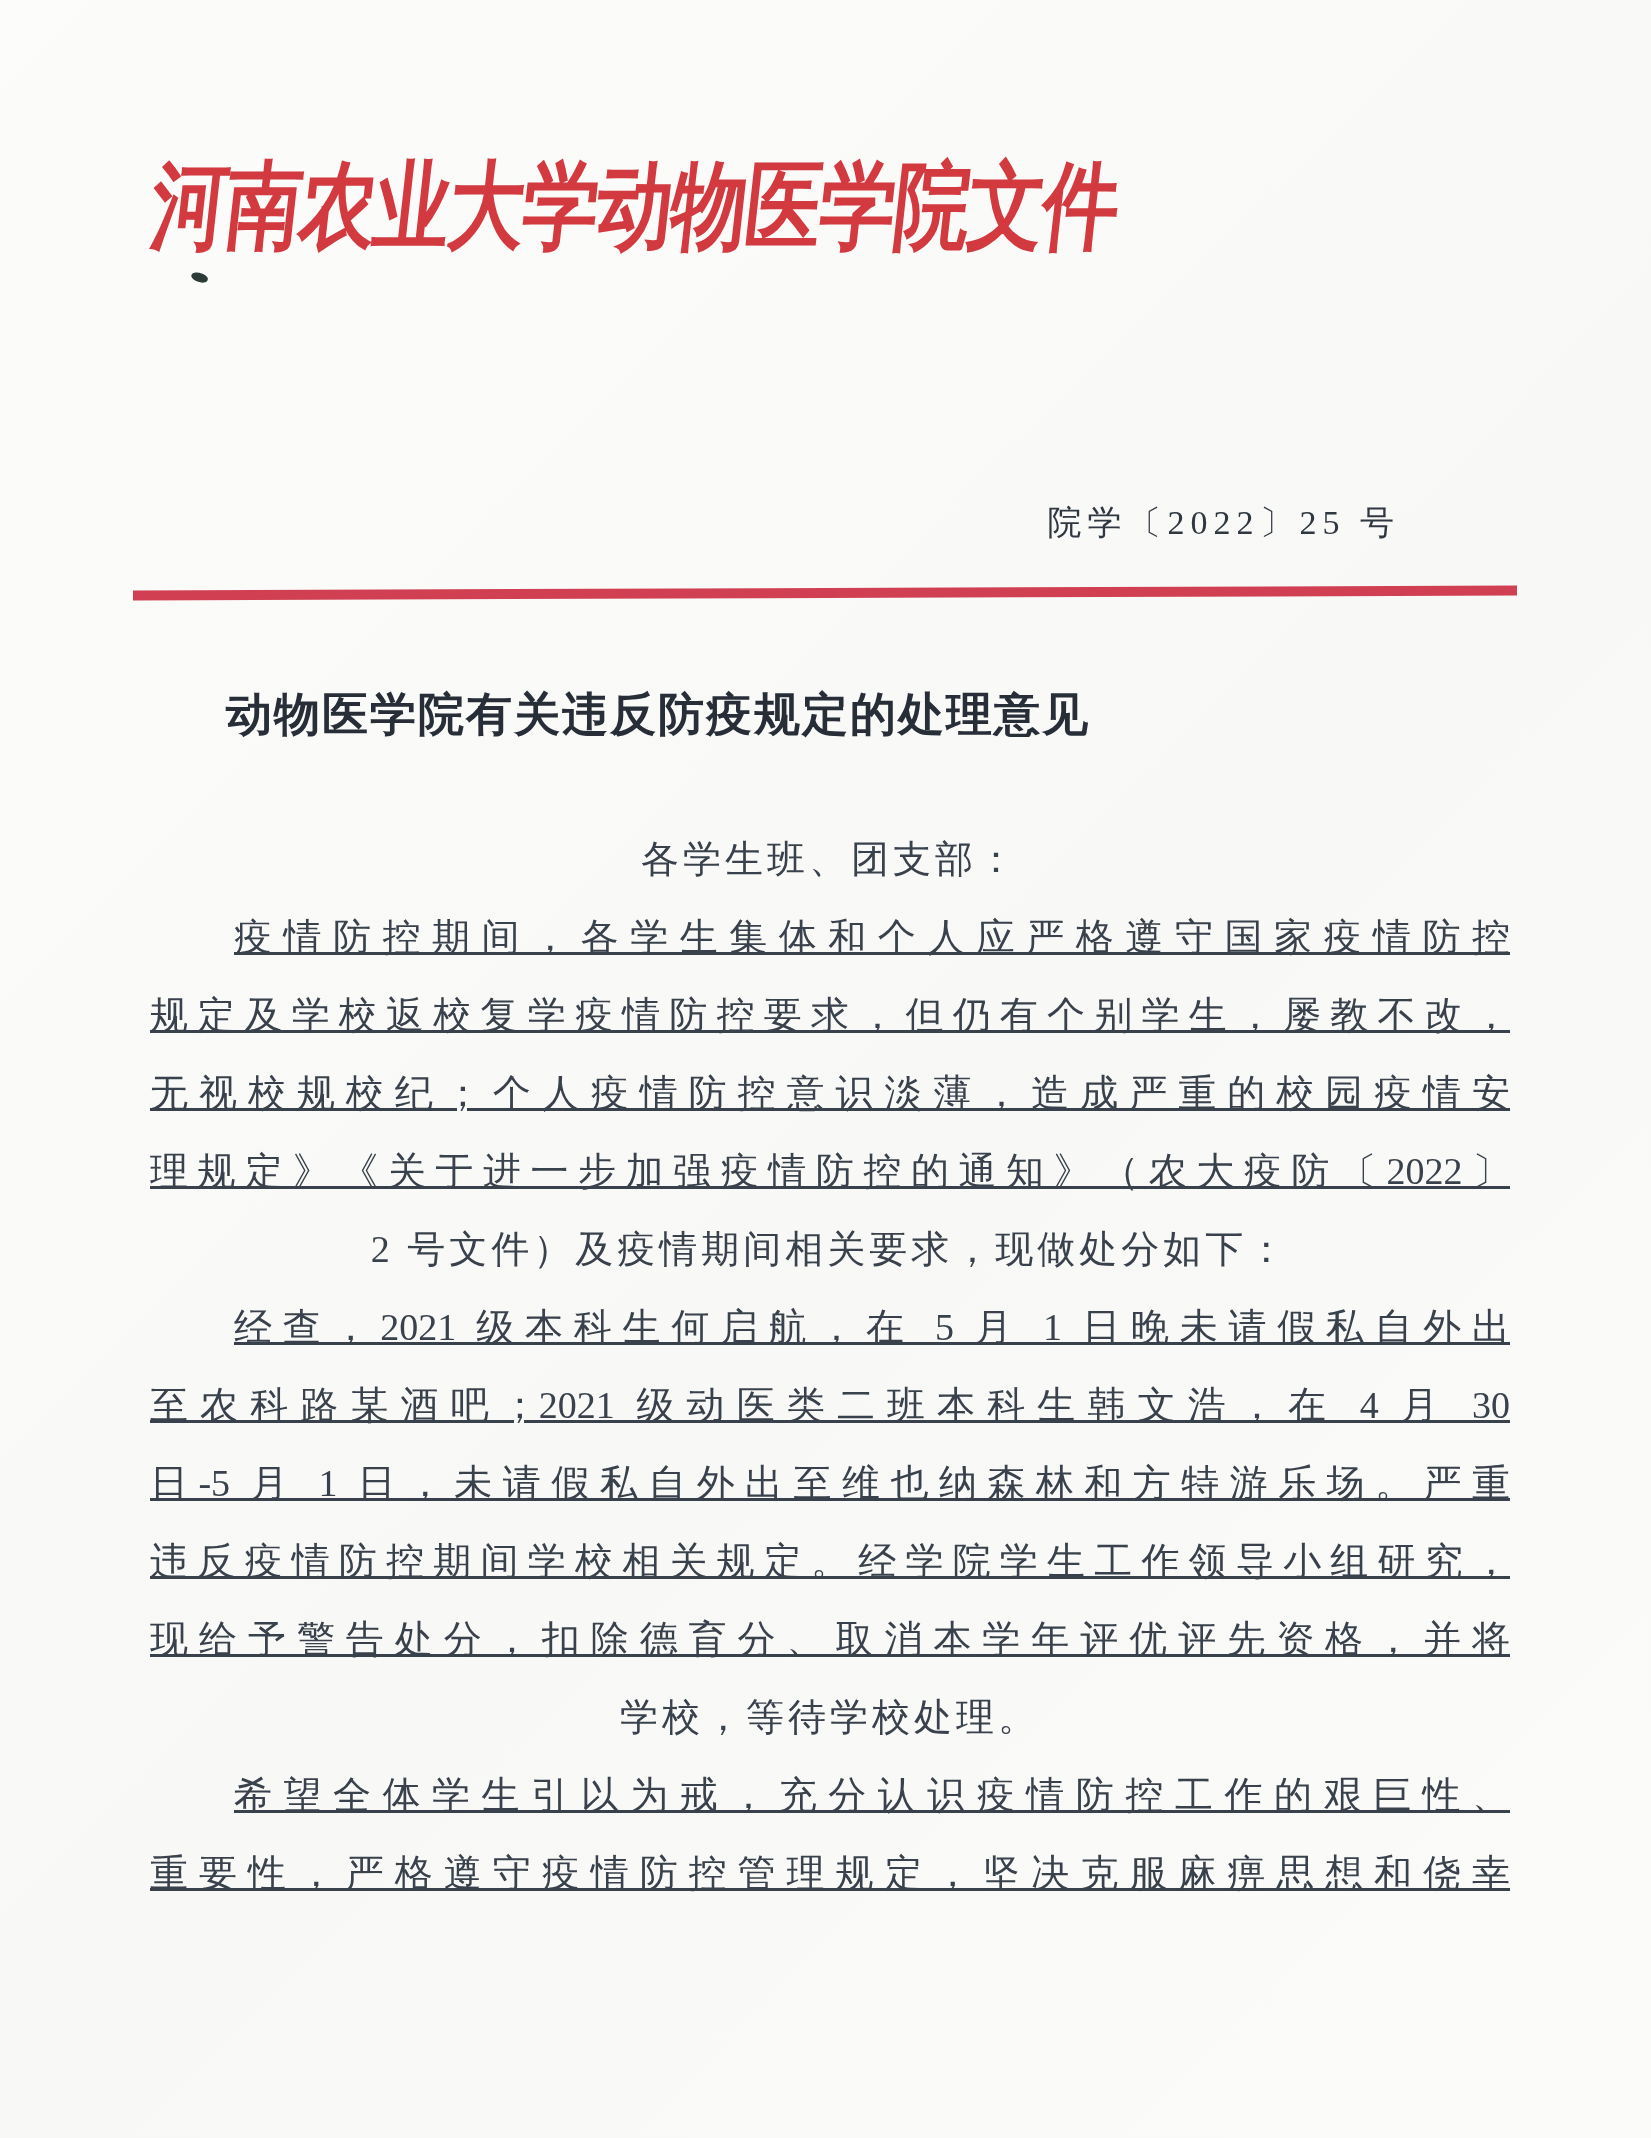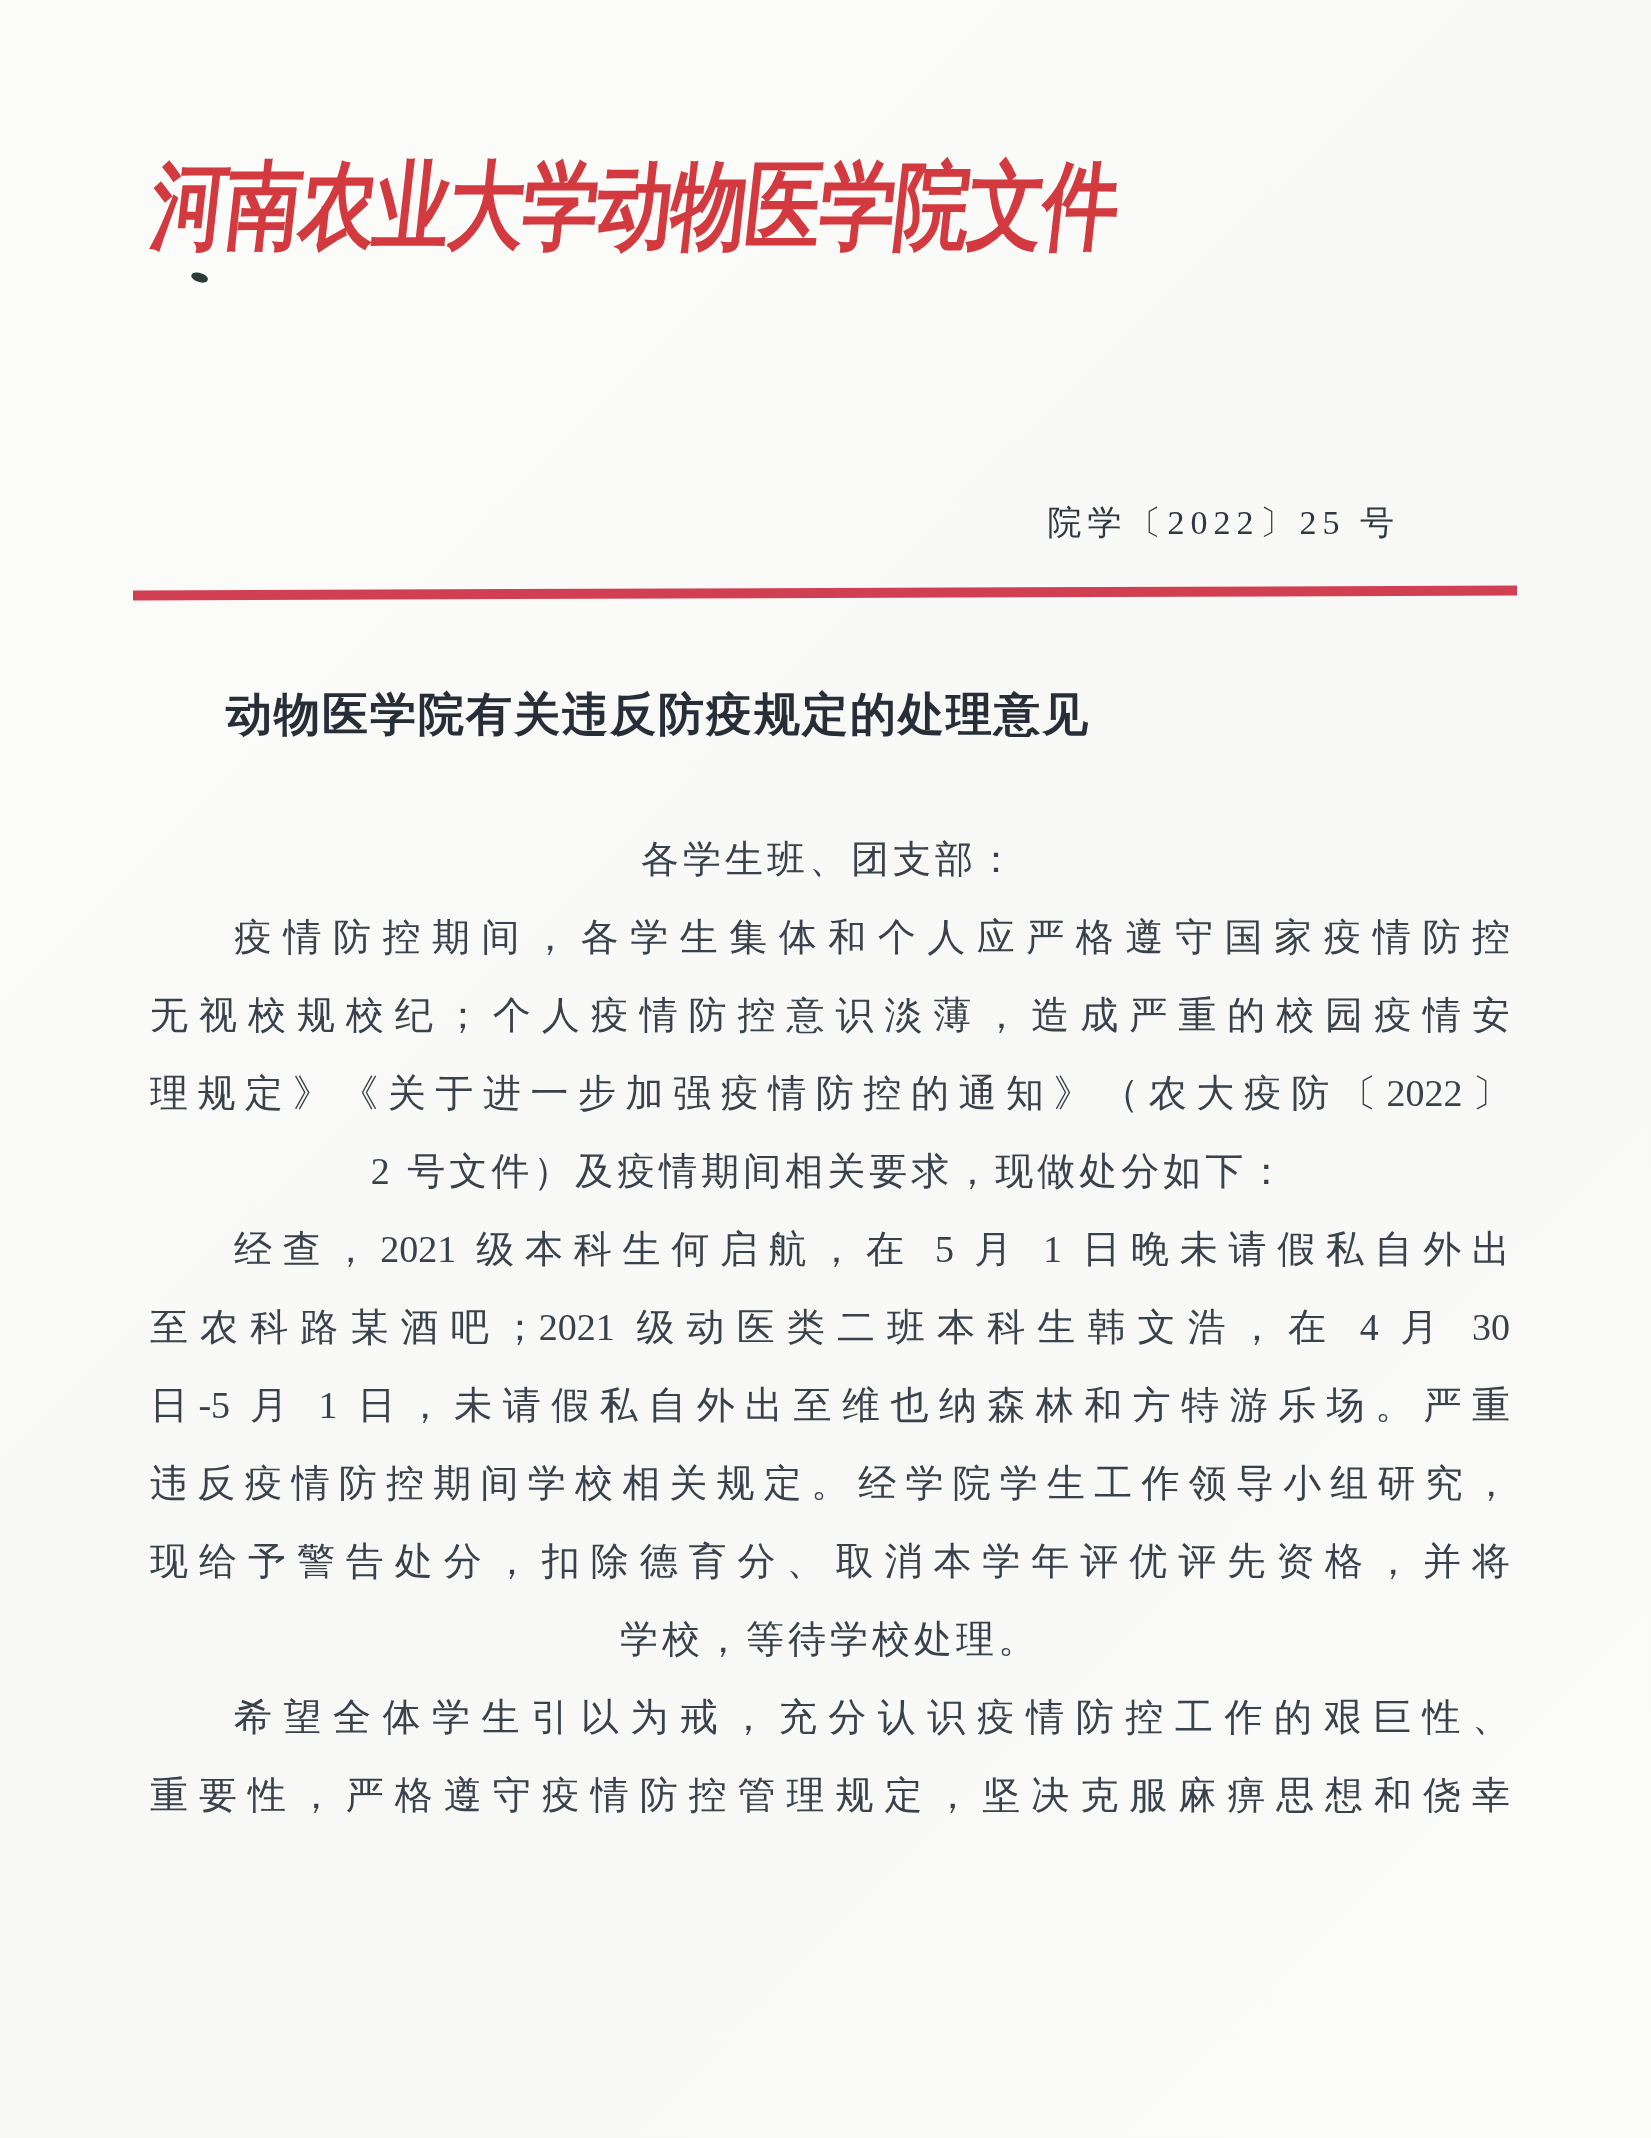--- a/index.html
+++ b/index.html
@@ -46,21 +46,21 @@
     text-align:right;
     font-size:46px; font-weight:bold; line-height:62px;
     color:#272e38; letter-spacing:2px;
     white-space:nowrap;
   }
   .body-block {
     position:absolute; left:150px; top:820px; width:1360px;
     font-size:38px; color:#39424c;
   }
   .bline { height:78px; line-height:78px; }
-  .fill { text-align:justify; text-align-last:justify; }
+  .fill { text-align:justify; text-align-last:justify;text-decoration:underline; }
   .left { text-align:center; letter-spacing:4px; }
   .indent { padding-left:84px; }
 </style>
 </head>
 <body>
 
 <div class="page">
 
   <div class="ink-speck"></div>
 
@@ -69,20 +69,21 @@
   <div class="doc-number">院学〔2022〕25 号</div>
 
   <div class="divider"></div>
 
   <div class="doc-title">动物医学院有关违反防疫规定的处理意见</div>
 
   <div class="body-block">
     <div class="bline left">各学生班、团支部：</div>
 
     <div class="bline indent fill">疫情防控期间，各学生集体和个人应严格遵守国家疫情防控</div>
+    <div class="bline fill">规定及学校返校复学疫情防控要求，但仍有个别学生，屡教不改，</div>
     <div class="bline fill">无视校规校纪；个人疫情防控意识淡薄，造成严重的校园疫情安</div>
     <div class="bline fill">理规定》《关于进一步加强疫情防控的通知》（农大疫防〔2022〕</div>
     <div class="bline left">2 号文件）及疫情期间相关要求，现做处分如下：</div>
     <div class="bline indent fill">经查，2021 级本科生何启航，在 5 月 1 日晚未请假私自外出</div>
     <div class="bline fill">至农科路某酒吧；2021 级动医类二班本科生韩文浩，在 4 月 30</div>
     <div class="bline fill">日-5 月 1 日，未请假私自外出至维也纳森林和方特游乐场。严重</div>
     <div class="bline fill">违反疫情防控期间学校相关规定。经学院学生工作领导小组研究，</div>
     <div class="bline fill">现给予警告处分，扣除德育分、取消本学年评优评先资格，并将</div>
     <div class="bline left">学校，等待学校处理。</div>
     <div class="bline indent fill">希望全体学生引以为戒，充分认识疫情防控工作的艰巨性、</div>

